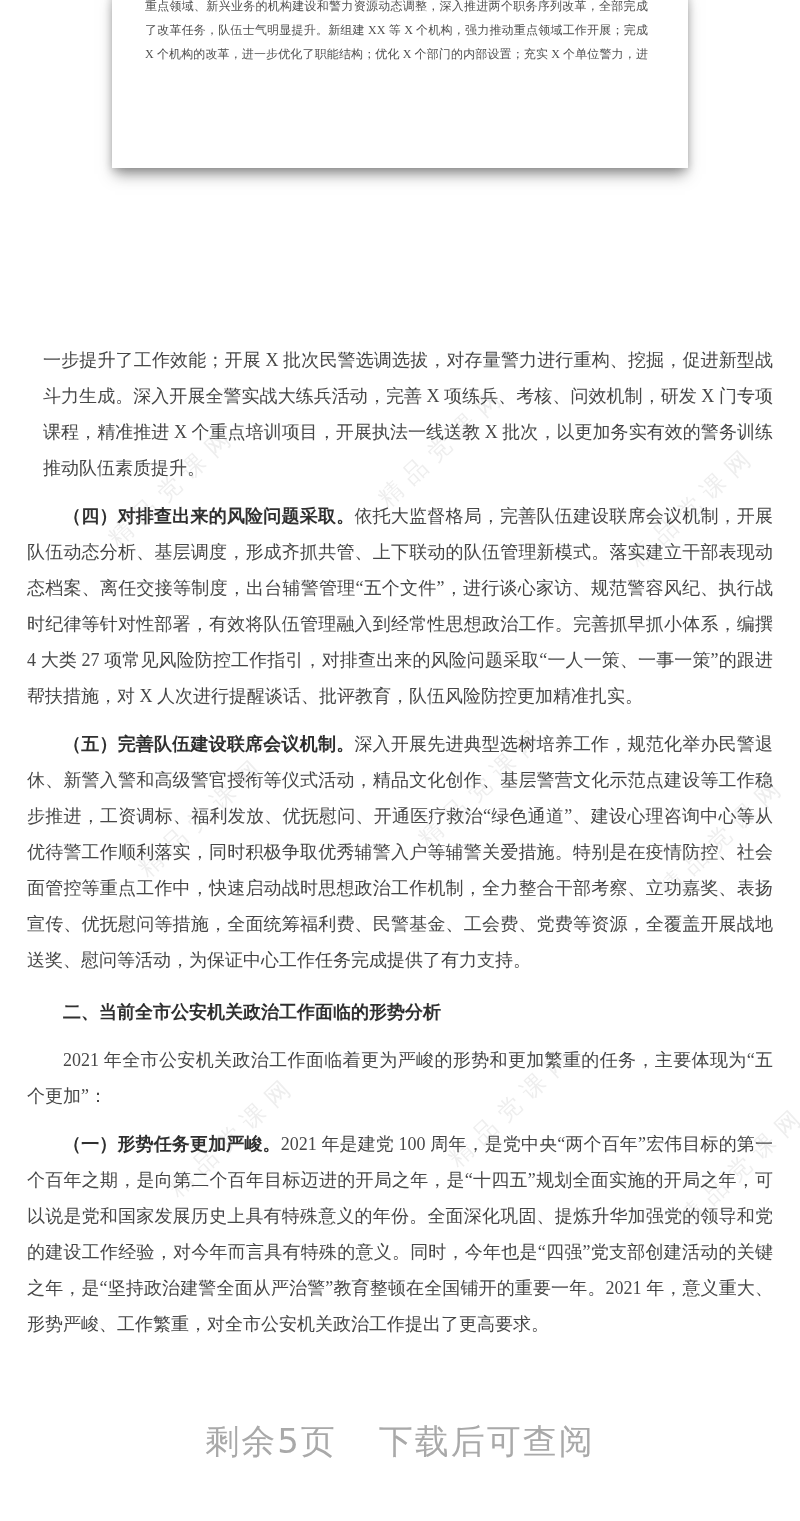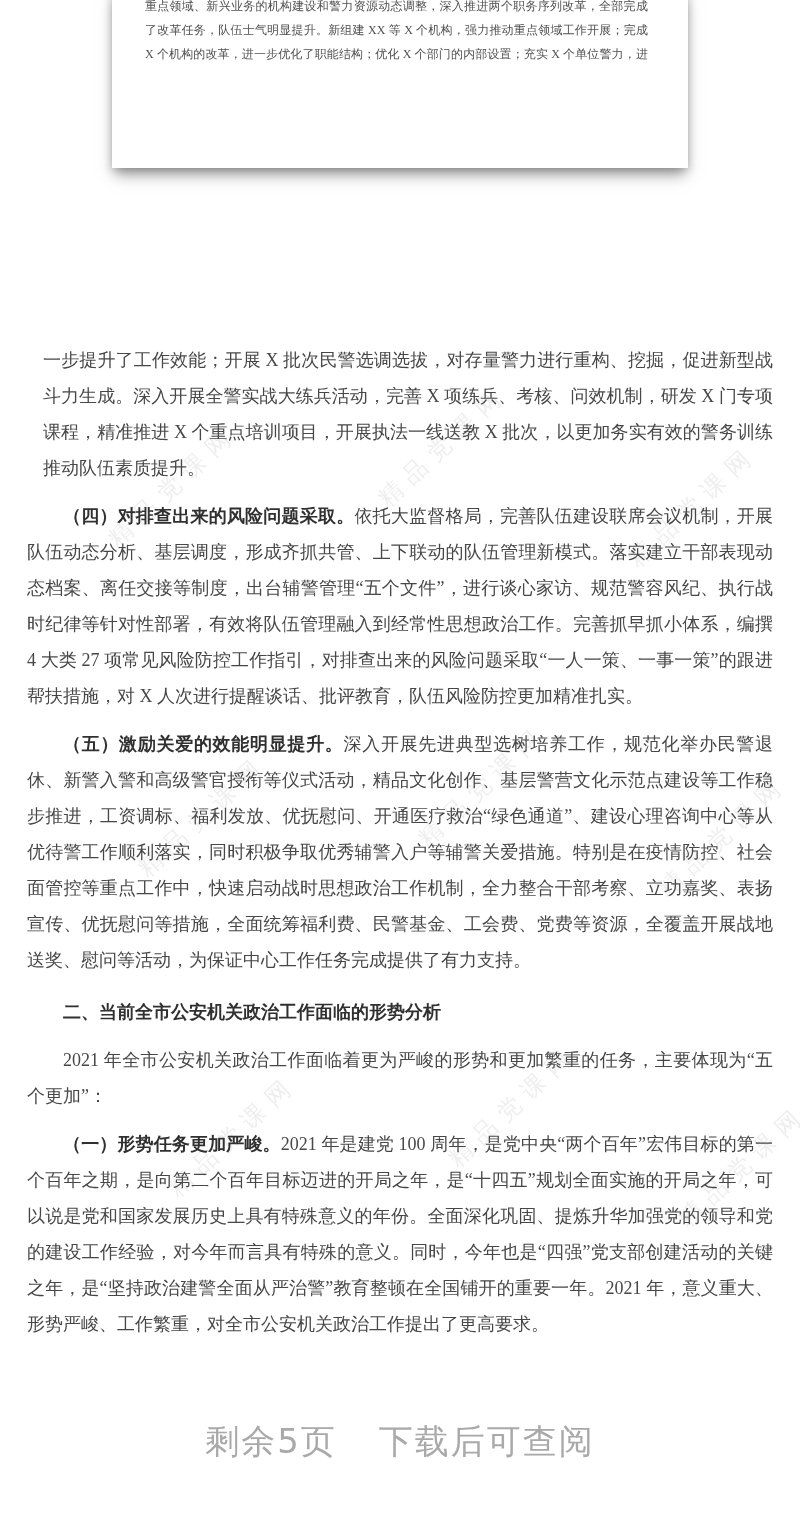--- a/index.html
+++ b/index.html
@@ -125,21 +125,21 @@
 
   <div class="thumb-page" id="thumb-page">
       <div class="thumb-line">重点领域、新兴业务的机构建设和警力资源动态调整，深入推进两个职务序列改革，全部完成</div>
       <div class="thumb-line">了改革任务，队伍士气明显提升。新组建 XX 等 X 个机构，强力推动重点领域工作开展；完成</div>
       <div class="thumb-line">X 个机构的改革，进一步优化了职能结构；优化 X 个部门的内部设置；充实 X 个单位警力，进</div>
     </div>
 
   <div class="doc-body" id="doc-body">
       <p class="noindent">一步提升了工作效能；开展 X 批次民警选调选拔，对存量警力进行重构、挖掘，促进新型战斗力生成。深入开展全警实战大练兵活动，完善 X 项练兵、考核、问效机制，研发 X 门专项课程，精准推进 X 个重点培训项目，开展执法一线送教 X 批次，以更加务实有效的警务训练推动队伍素质提升。</p>
       <p class=""><span class="lead">（四）对排查出来的风险问题采取。</span>依托大监督格局，完善队伍建设联席会议机制，开展队伍动态分析、基层调度，形成齐抓共管、上下联动的队伍管理新模式。落实建立干部表现动态档案、离任交接等制度，出台辅警管理“五个文件”，进行谈心家访、规范警容风纪、执行战时纪律等针对性部署，有效将队伍管理融入到经常性思想政治工作。完善抓早抓小体系，编撰 4 大类 27 项常见风险防控工作指引，对排查出来的风险问题采取“一人一策、一事一策”的跟进帮扶措施，对 X 人次进行提醒谈话、批评教育，队伍风险防控更加精准扎实。</p>
-      <p class=""><span class="lead">（五）激励关爱的效能明显提升。</span>深入开展先进典型选树培养工作，规范化举办民警退休、新警入警和高级警官授衔等仪式活动，精品文化创作、基层警营文化示范点建设等工作稳步推进，工资调标、福利发放、优抚慰问、开通医疗救治“绿色通道”、建设心理咨询中心等从优待警工作顺利落实，同时积极争取优秀辅警入户等辅警关爱措施。特别是在疫情防控、社会面管控等重点工作中，快速启动战时思想政治工作机制，全力整合干部考察、立功嘉奖、表扬宣传、优抚慰问等措施，全面统筹福利费、民警基金、工会费、党费等资源，全覆盖开展战地送奖、慰问等活动，为保证中心工作任务完成提供了有力支持。</p>
+      <p class=""><span class="lead">（五）完善队伍建设联席会议机制。</span>深入开展先进典型选树培养工作，规范化举办民警退休、新警入警和高级警官授衔等仪式活动，精品文化创作、基层警营文化示范点建设等工作稳步推进，工资调标、福利发放、优抚慰问、开通医疗救治“绿色通道”、建设心理咨询中心等从优待警工作顺利落实，同时积极争取优秀辅警入户等辅警关爱措施。特别是在疫情防控、社会面管控等重点工作中，快速启动战时思想政治工作机制，全力整合干部考察、立功嘉奖、表扬宣传、优抚慰问等措施，全面统筹福利费、民警基金、工会费、党费等资源，全覆盖开展战地送奖、慰问等活动，为保证中心工作任务完成提供了有力支持。</p>
       <p class="heading">二、当前全市公安机关政治工作面临的形势分析</p>
       <p class="">2021 年全市公安机关政治工作面临着更为严峻的形势和更加繁重的任务，主要体现为“五个更加”：</p>
       <p class=""><span class="lead">（一）形势任务更加严峻。</span>2021 年是建党 100 周年，是党中央“两个百年”宏伟目标的第一个百年之期，是向第二个百年目标迈进的开局之年，是“十四五”规划全面实施的开局之年，可以说是党和国家发展历史上具有特殊意义的年份。全面深化巩固、提炼升华加强党的领导和党的建设工作经验，对今年而言具有特殊的意义。同时，今年也是“四强”党支部创建活动的关键之年，是“坚持政治建警全面从严治警”教育整顿在全国铺开的重要一年。2021 年，意义重大、形势严峻、工作繁重，对全市公安机关政治工作提出了更高要求。</p>
     </div>
 
   <div class="footer-notice">
     <span class="part">剩余5页</span><span class="part">下载后可查阅</span>
   </div>
 
 </div>

